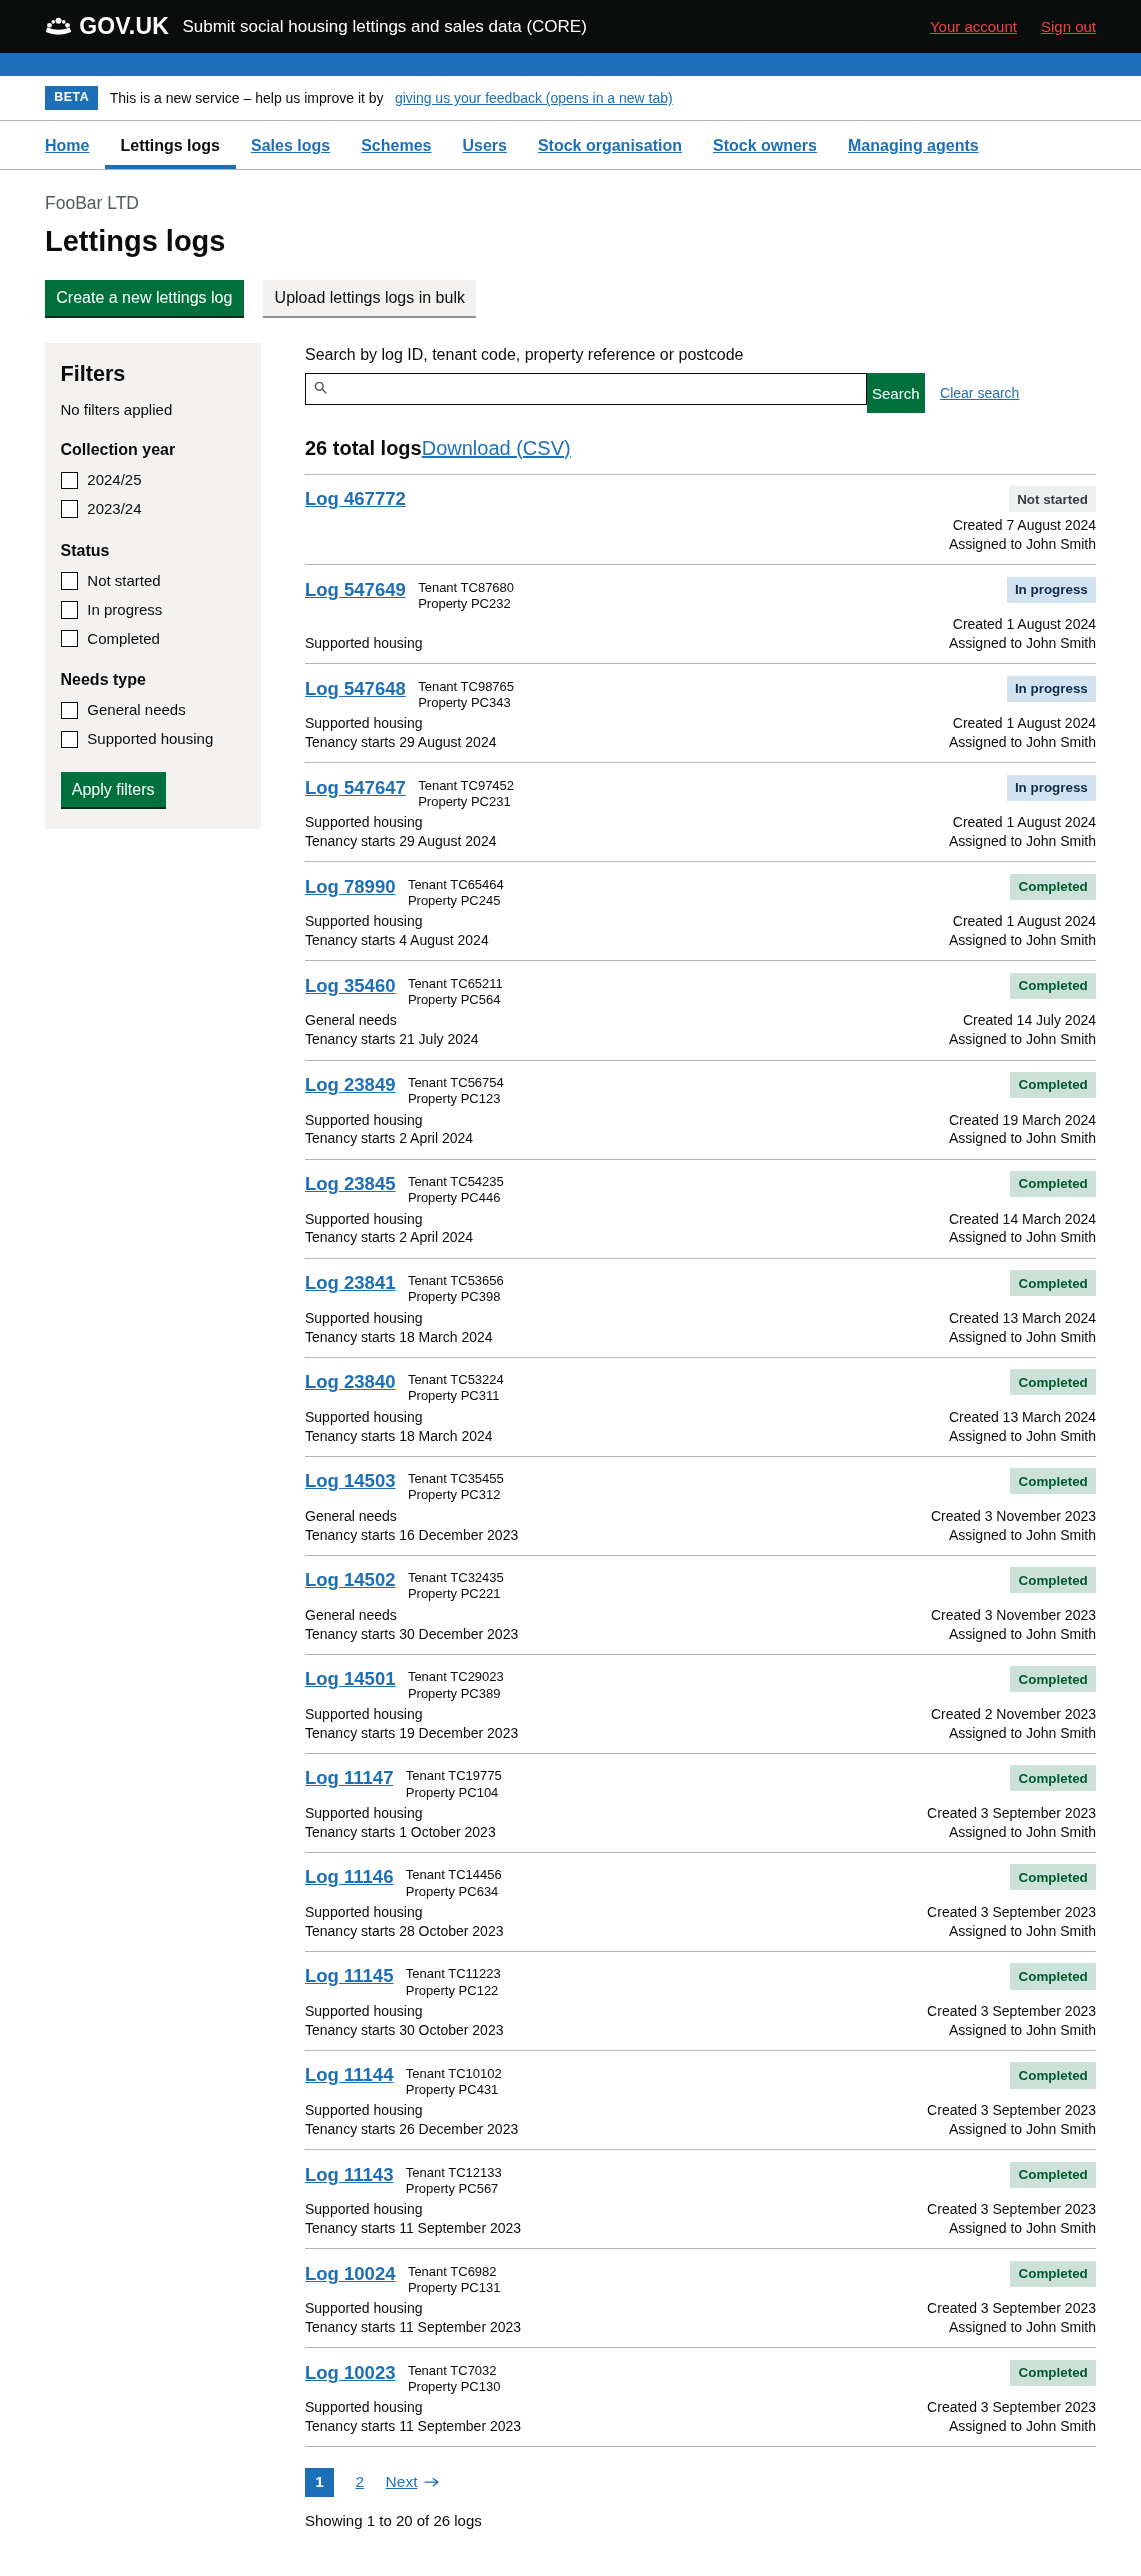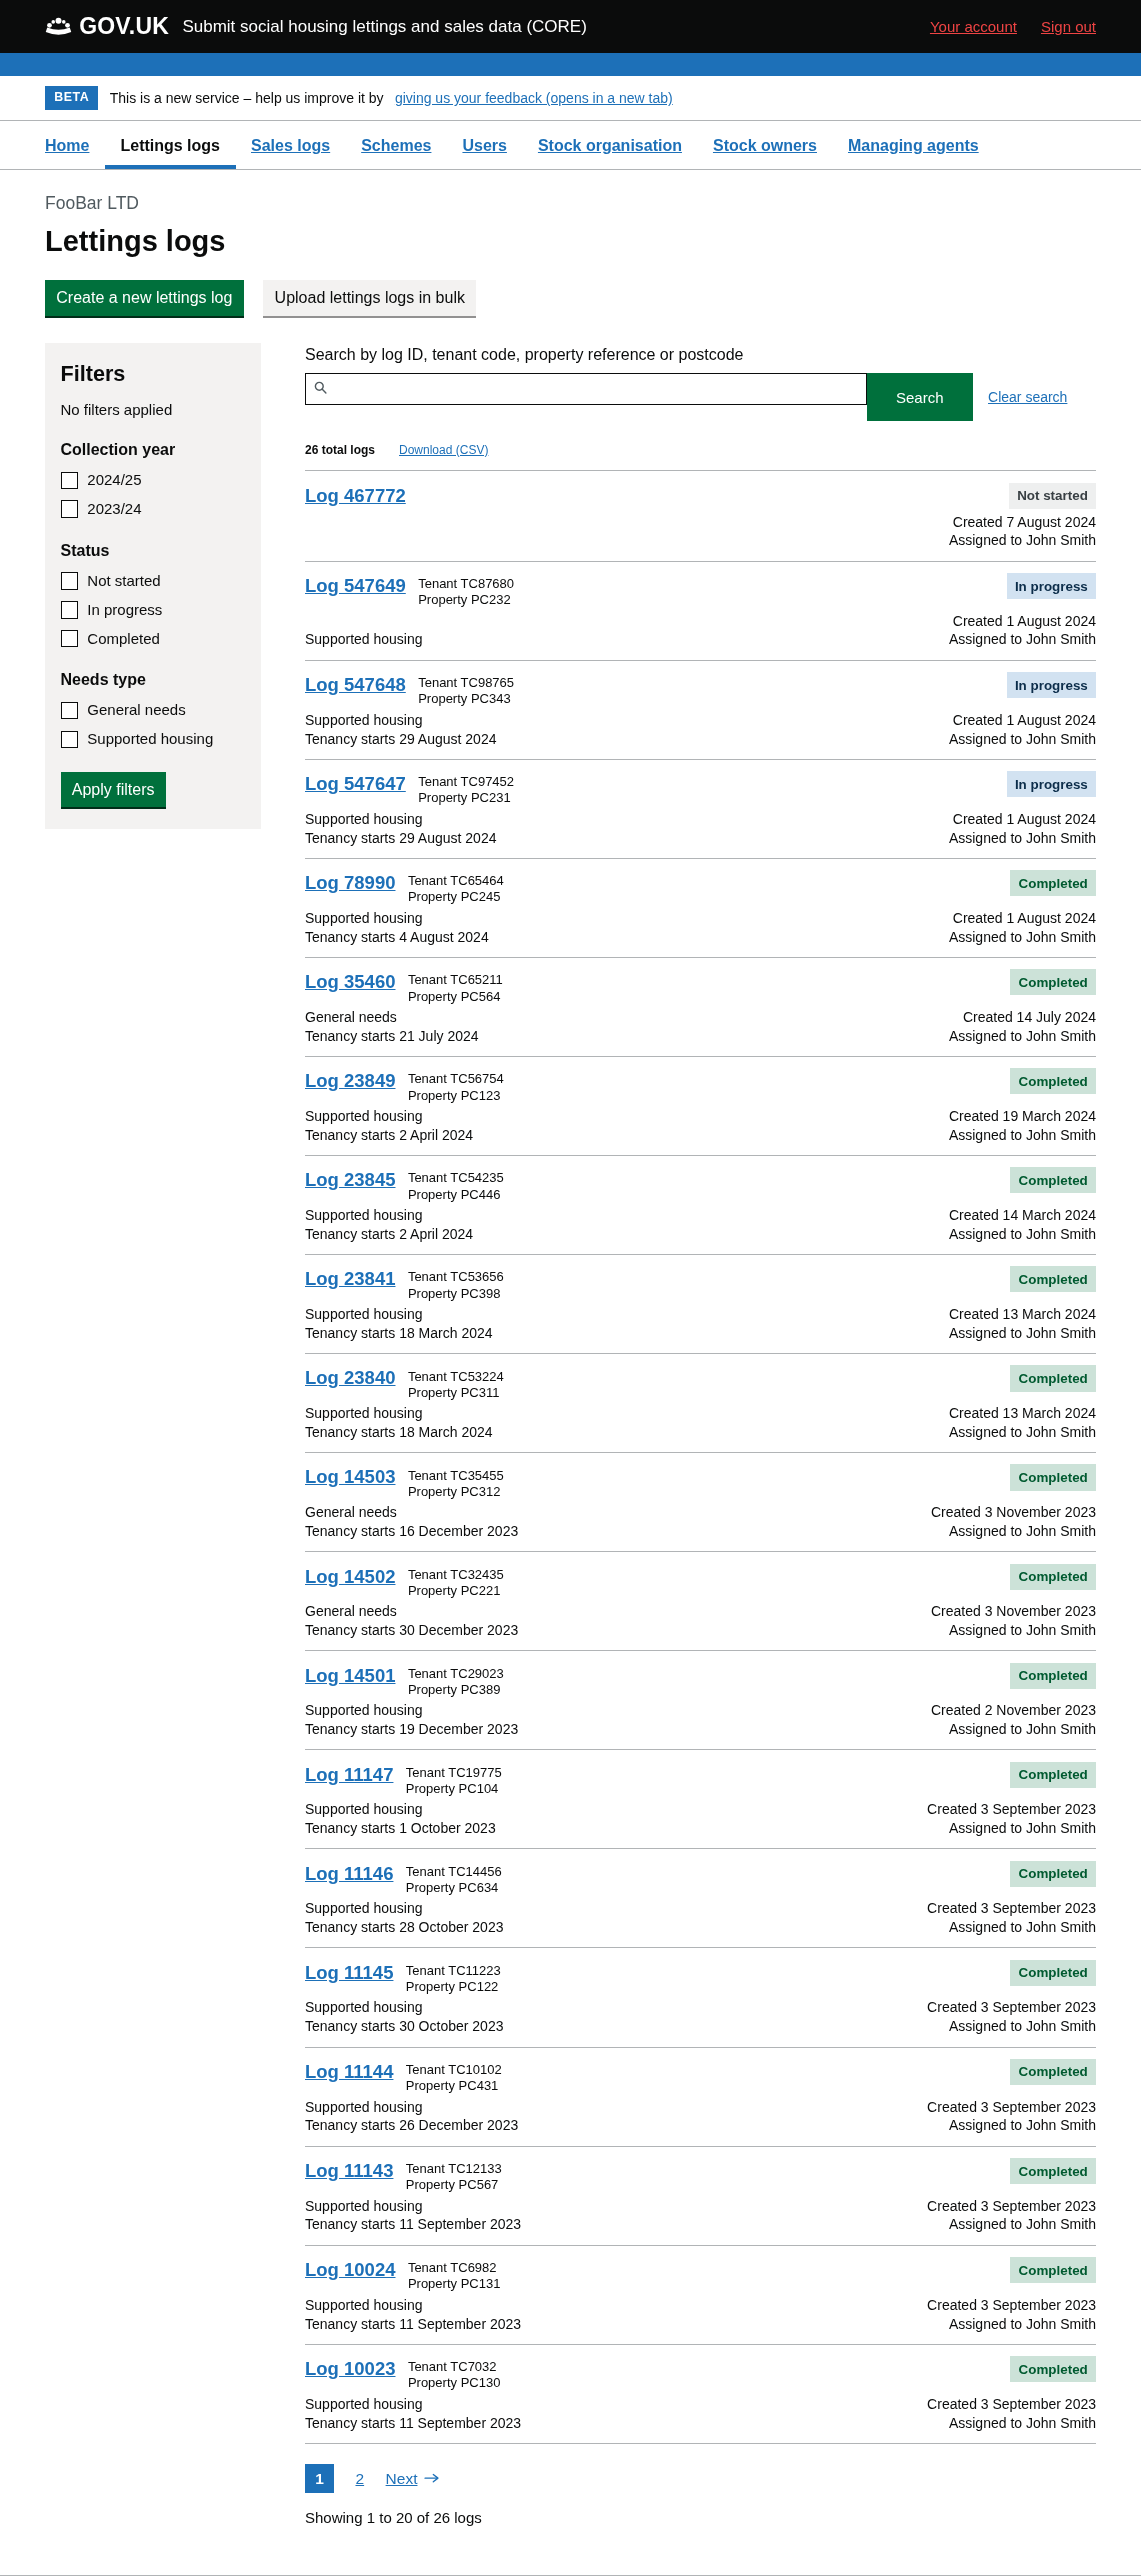--- a/index.html
+++ b/index.html
@@ -184,28 +184,28 @@
     font-size: 15px;
     font-family: inherit;
     width: 100%;
     padding-left: 6.2px;
   }
   .search-btn {
     background: #00703c;
     color: #ffffff;
     border: none;
     font-size: 15px;
-    padding: 0 29px;
-    height: 48px;
+    padding: 0 5px;
+    height: 40px;
     cursor: pointer;
     font-family: inherit;
   }
   .clear-search { margin-left: 15.5px; align-self: center; font-size: 14px; text-decoration: underline; color:#1d70b8; }
 
-  .results-meta { display: flex; gap: 24px; align-items: flex-start; margin-bottom: 11.3px; font-size: 12px; }
+  .results-meta { display: flex; align-items: flex-start; margin-bottom: 11.3px; font-size: 20px; }
   .results-meta .count { font-weight: bold; }
 
   
   .log-list { border-top: 1px solid #b1b4b6; }
   .log-item {
     border-bottom: 1px solid #b1b4b6;
     padding: 11.3px 0 10.3px 0;
     position: relative;
     min-height: 77px;
   }

